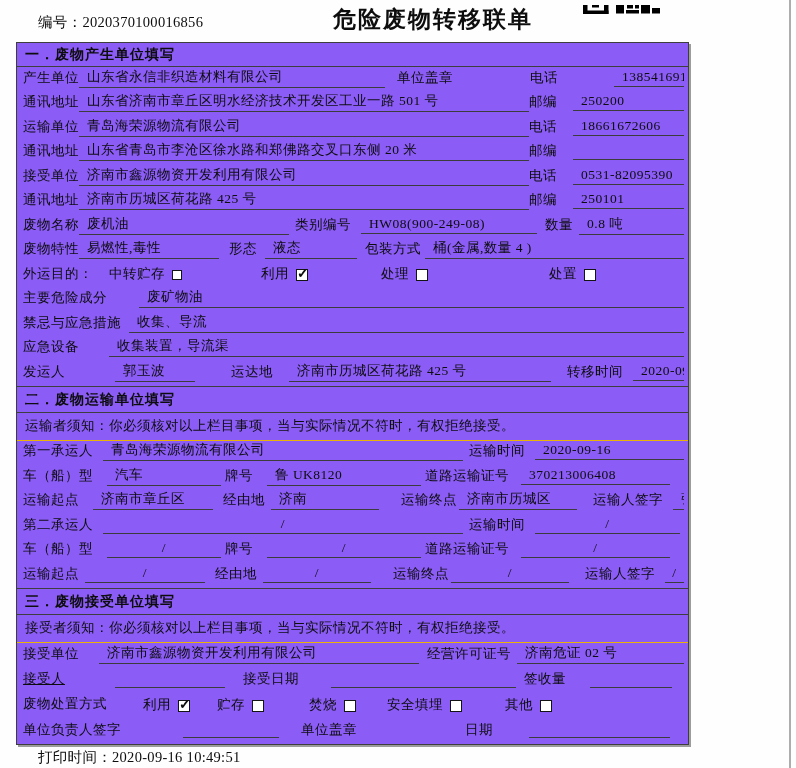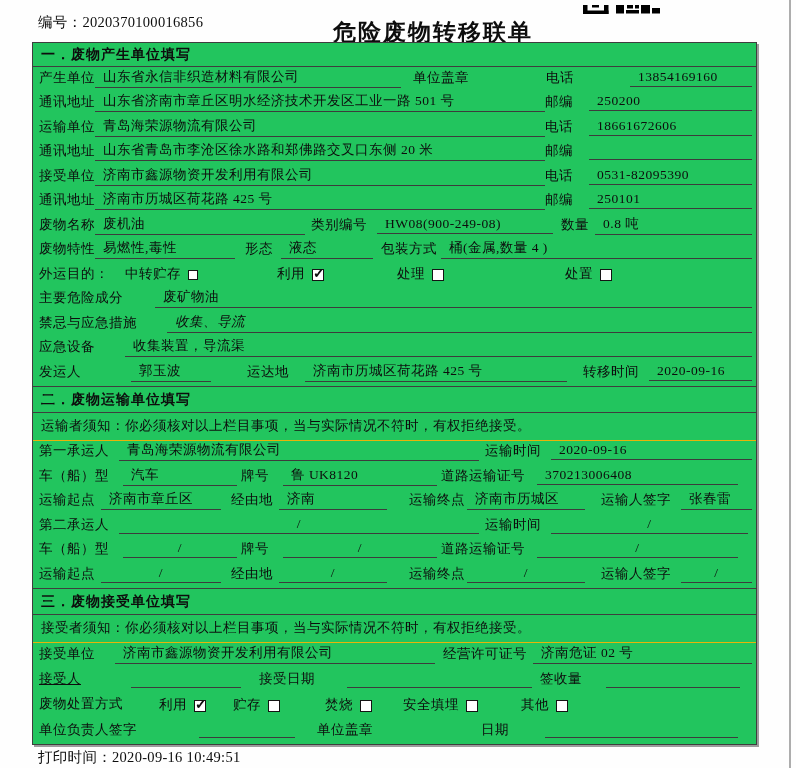--- a/index.html
+++ b/index.html
@@ -10,29 +10,29 @@
     color:#0d0d0d;
   }
   .screen { position:relative; width:796px; height:768px; background:#fefefe; }
 
   
   .serial {
     position:absolute; left:38px; top:13px;
     font-size:14.5px; letter-spacing:.3px; white-space:nowrap;
   }
   .doc-title {
-    position:absolute; left:333px; top:17px;
+    position:absolute; left:333px; top:4px;
     font-size:23px; font-weight:700; letter-spacing:2px; white-space:nowrap;
   }
   .qr-frag { position:absolute; left:583px; top:0; width:78px; height:9px; }
 
   
   .form {
-    position:absolute; left:32px; top:42px; width:725px;
-    background:#22c55e;
+    position:absolute; left:16px; top:42px; width:673px;
+    background:#8b5cf6;
     border:1px solid #3e3e3e;
     box-shadow:2px 2px 0 #9c9c9c;
   }
   .sec-header {
     height:24px; line-height:23px;
     font-size:14px; font-weight:700; letter-spacing:1px;
     padding-left:8px;
     border-bottom:1px solid #3e3e3e;
     white-space:nowrap;
   }
@@ -184,21 +184,21 @@
           <span>处置</span>
           <span class="cb"></span>
         </span>
       </div>
       <div class="frow">
         <span class="seg seg-label" style="width: 92px;">主要危险成分</span>
         <span class="seg seg-value" style="flex: 1 1 auto; margin-left: 24px;">废矿物油</span>
       </div>
       <div class="frow">
         <span class="seg seg-label" style="width: 106px;">禁忌与应急措施</span>
-        <span class="seg seg-value" style="flex: 1 1 auto; margin-left: 22px; font-style: italic;">收集、导流</span>
+        <span class="seg seg-value" style="flex: 1 1 auto; ">收集、导流</span>
       </div>
       <div class="frow">
         <span class="seg seg-label" style="width: 62px;">应急设备</span>
         <span class="seg seg-value" style="flex: 1 1 auto; margin-left: 24px;">收集装置，导流渠</span>
       </div>
       <div class="frow">
         <span class="seg seg-label" style="width: 56px;">发运人</span>
         <span class="seg seg-value" style="width: 80px; margin-left: 36px;">郭玉波</span>
         <span class="seg seg-label" style="width: 78px; padding-left: 36px;">运达地</span>
         <span class="seg seg-value" style="width: 262px; margin-left: 16px;">济南市历城区荷花路 425 号</span>
@@ -216,21 +216,21 @@
       <div class="frow">
         <span class="seg seg-label" style="width: 84px;">车（船）型</span>
         <span class="seg seg-value" style="width: 114px;">汽车</span>
         <span class="seg seg-label" style="width: 46px; padding-left: 4px;">牌号</span>
         <span class="seg seg-value" style="width: 154px;">鲁 UK8120</span>
         <span class="seg seg-label" style="width: 100px; padding-left: 4px;">道路运输证号</span>
         <span class="seg seg-value" style="flex: 1 1 auto; margin-right: 14px;">370213006408</span>
       </div>
       <div class="frow">
         <span class="seg seg-label" style="width: 62px;">运输起点</span>
-        <span class="seg seg-value" style="width: 120px;">济南市章丘区</span>
+        <span class="seg seg-value" style="width: 120px; margin-left: 8px;">济南市章丘区</span>
         <span class="seg seg-label" style="width: 58px; padding-left: 10px;">经由地</span>
         <span class="seg seg-value" style="width: 108px;">济南</span>
         <span class="seg seg-label" style="width: 80px; padding-left: 22px;">运输终点</span>
         <span class="seg seg-value" style="width: 118px;">济南市历城区</span>
         <span class="seg seg-label" style="width: 96px; padding-left: 16px;">运输人签字</span>
         <span class="seg seg-value" style="flex: 1 1 auto;">张春雷</span>
       </div>
       <div class="frow">
         <span class="seg seg-label" style="width: 80px;">第二承运人</span>
         <span class="seg seg-value center" style="width: 360px;">/</span>

